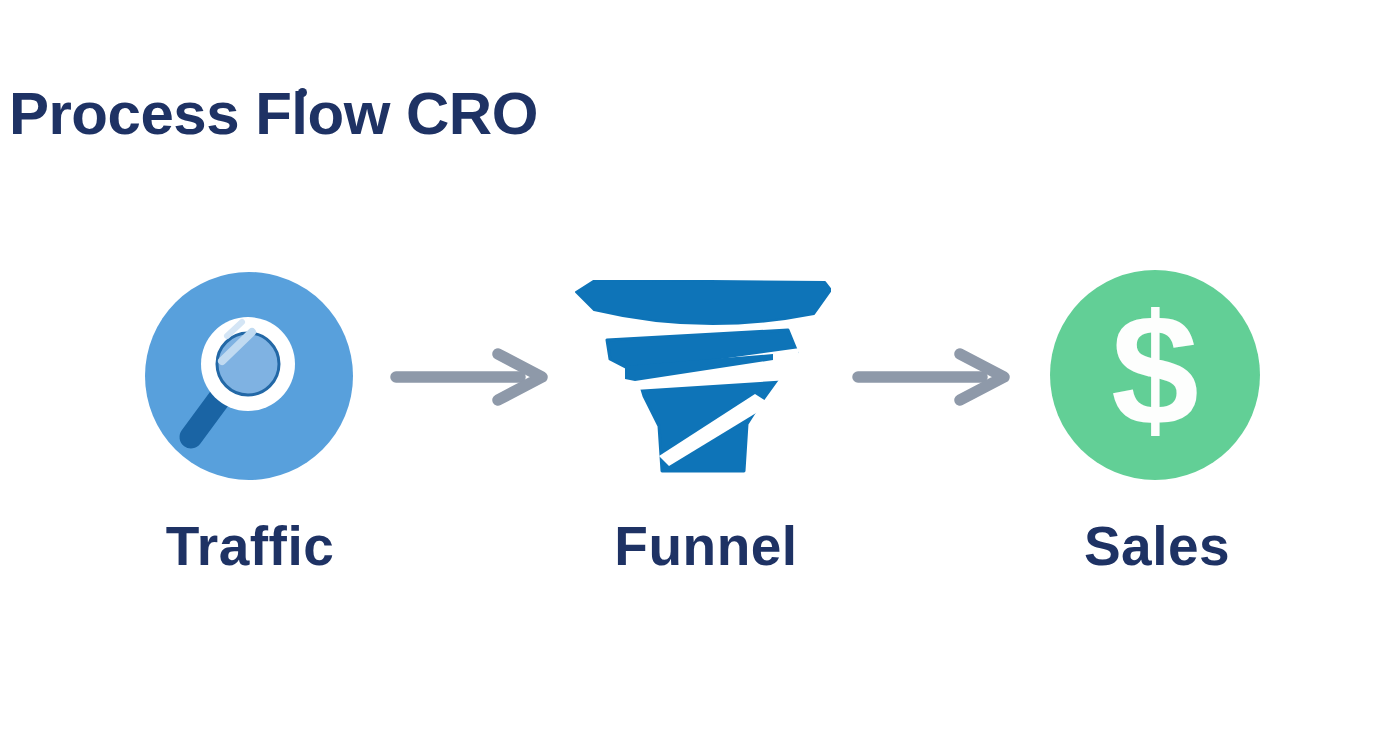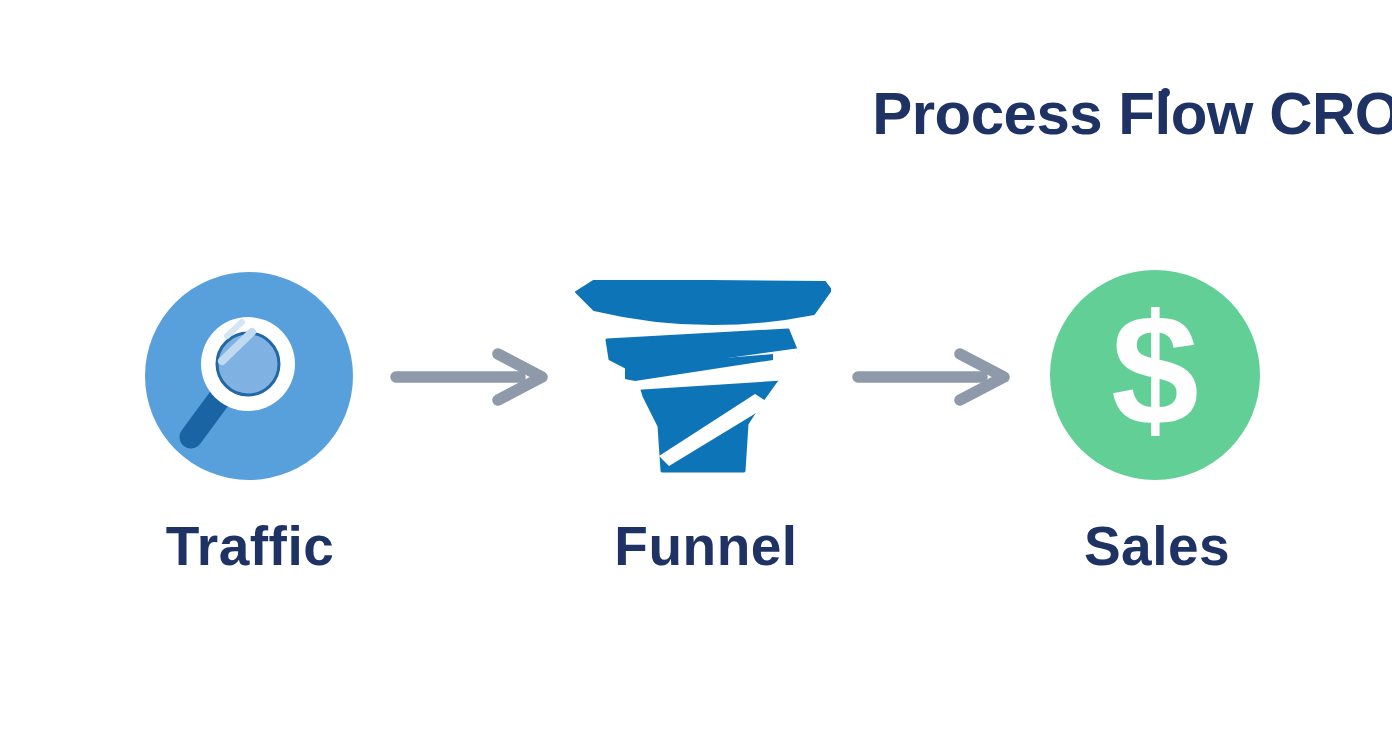--- a/index.html
+++ b/index.html
@@ -1,21 +1,21 @@
 <!DOCTYPE html>
 <html><head>
 <meta charset="utf-8">
 <style>
   html,body{margin:0;padding:0;background:#ffffff;}
   .canvas{
     position:relative;width:1392px;height:752px;background:#ffffff;
     overflow:hidden;font-family:"Liberation Sans",sans-serif;
   }
   
-  .title-row{position:absolute;top:84px;left:0;right:0;display:flex;justify-content:flex-end;}
+  .title-row{position:absolute;top:84px;left:0;right:0;display:flex;justify-content:flex-start;}
   .title{
     position:relative;margin:0;transform:translateX(9px);
     font-size:60px;font-weight:700;letter-spacing:-0.5px;
     color:#1e3264;line-height:1;white-space:nowrap;
   }
   .stray-dot{
     position:absolute;top:4px;left:54.7%;width:9px;height:9px;
     border-radius:50%;background:#1e3264;
   }
   

